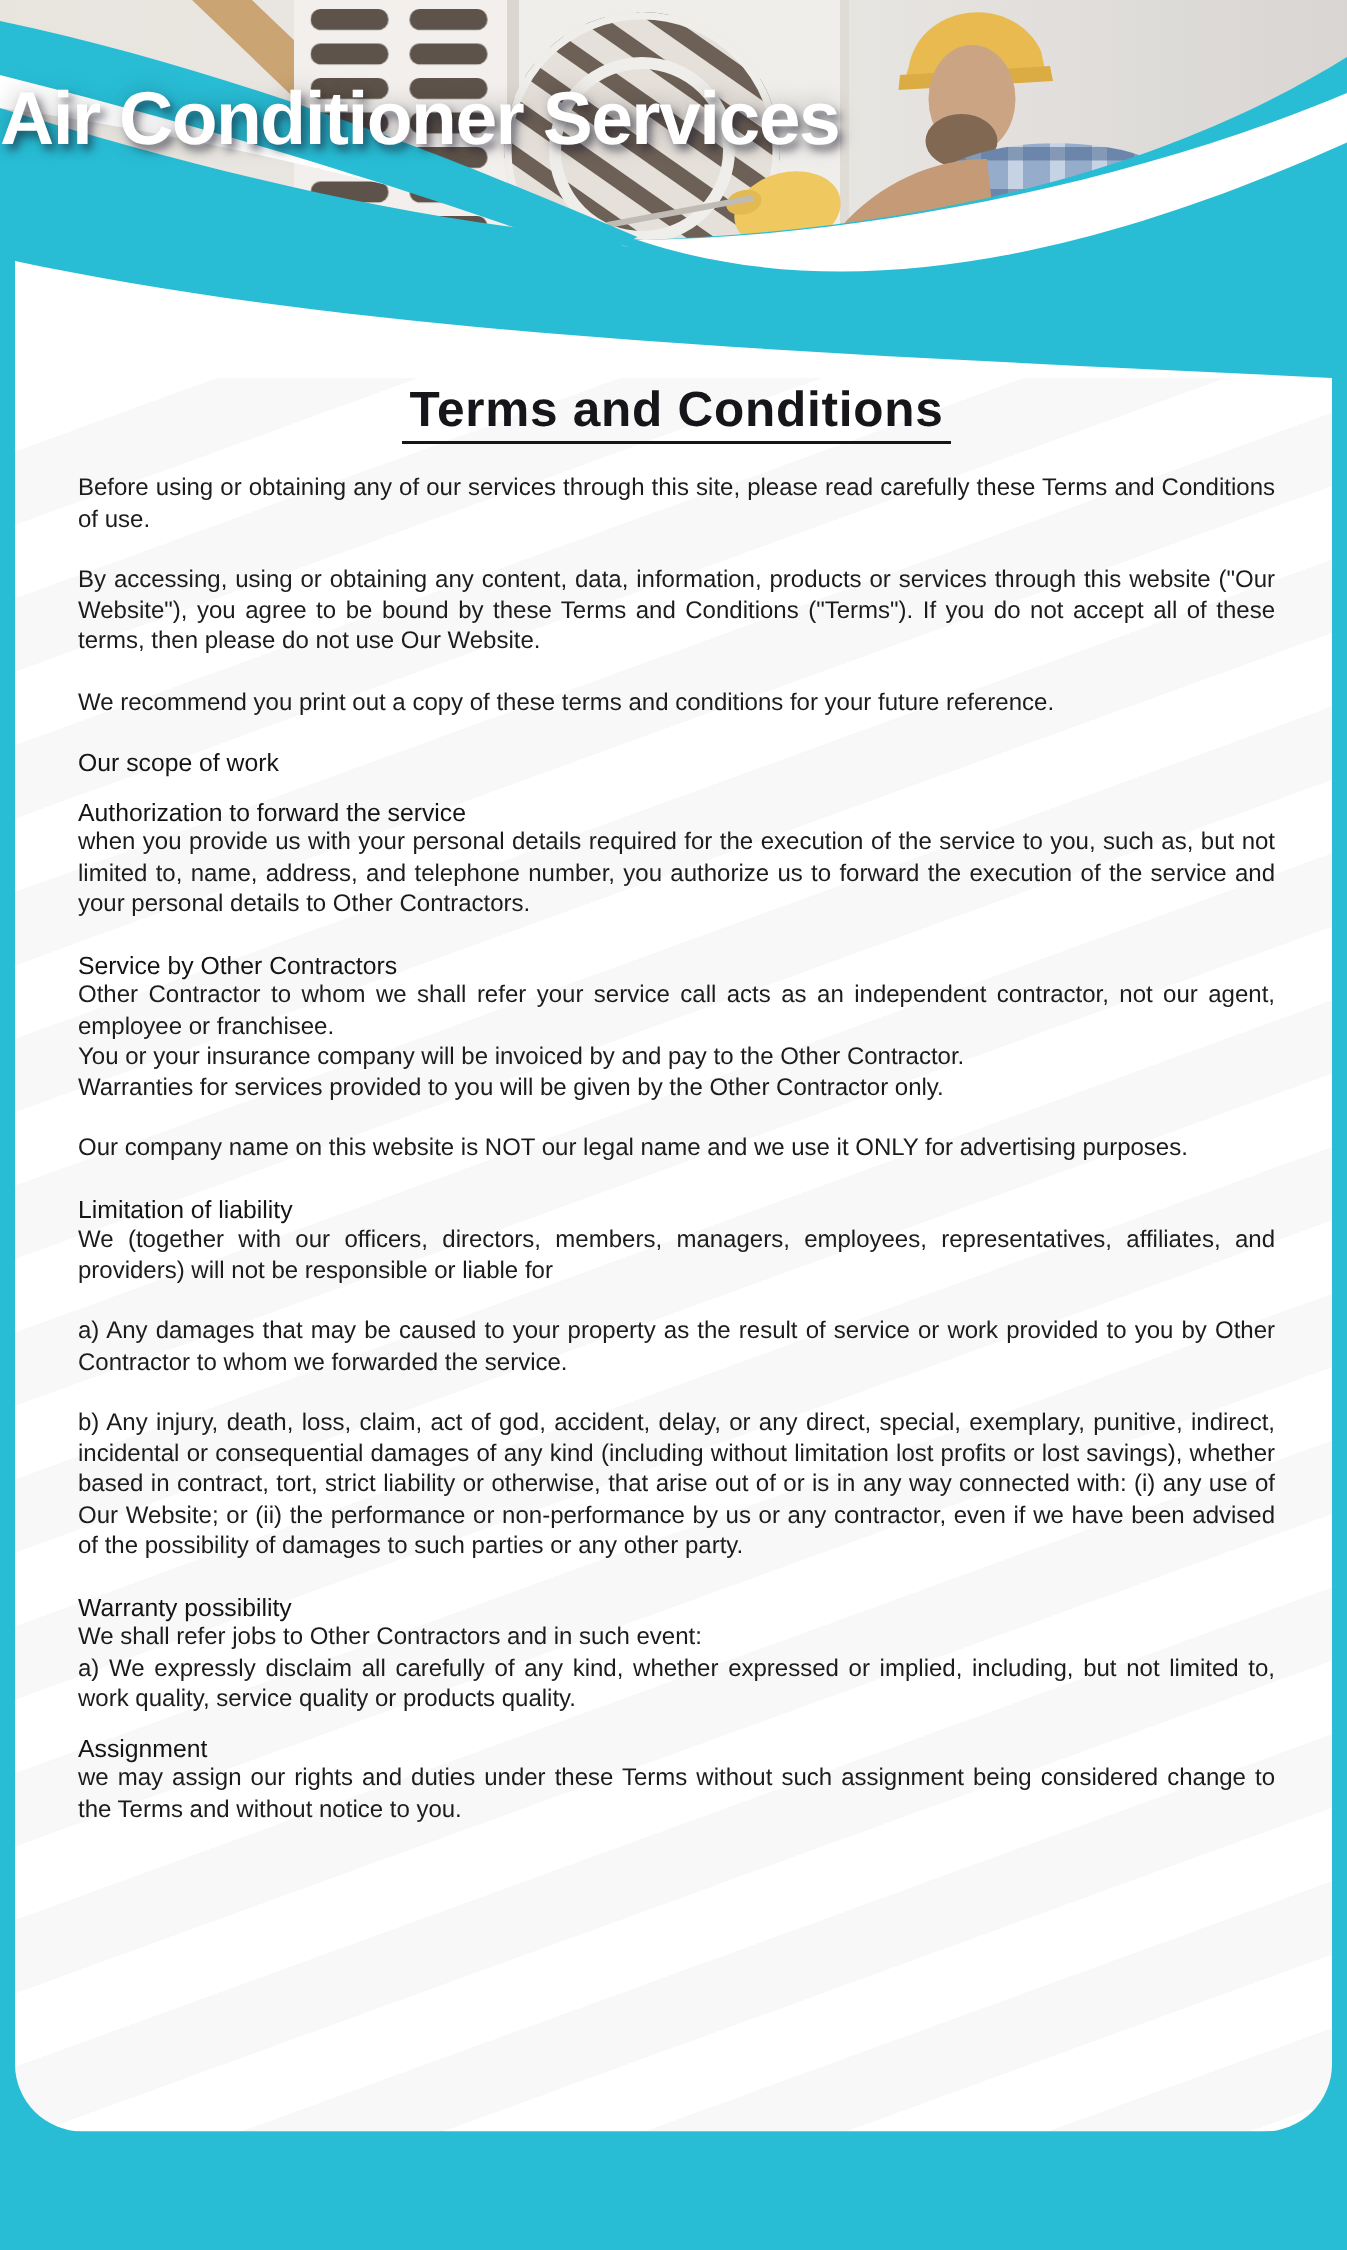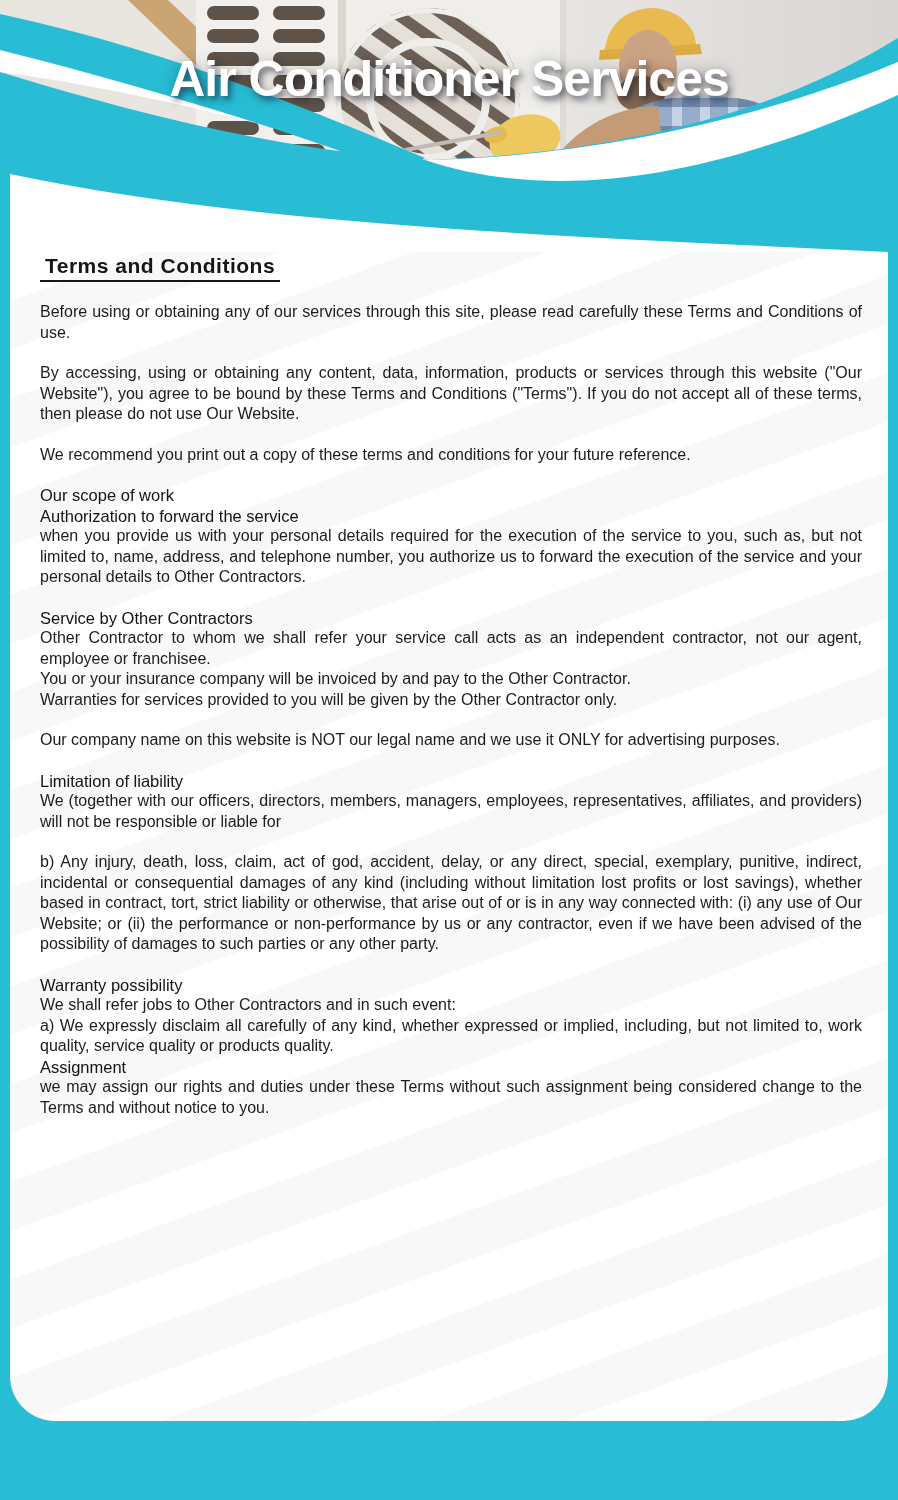--- a/index.html
+++ b/index.html
@@ -14,21 +14,20 @@
   }
   .header-art {
     position: absolute;
     top: 0; left: 0;
     width: 898px; height: 262px;
     display: block;
   }
   .hero-title {
     position: absolute;
     top: 50px; left: 0; right: 0;
-    text-align: center;
     font-size: 50px;
     font-weight: 700;
     letter-spacing: -1px;
     color: #ffffff;
     text-shadow: 3px 4px 6px rgba(25,25,45,0.55), 0 0 16px rgba(0,0,0,0.25);
     z-index: 3;
   }
   .content {
     position: absolute;
     top: 252px;
@@ -40,31 +39,31 @@
       rgba(0,0,0,0.00) 0px, rgba(0,0,0,0.00) 46px,
       rgba(0,0,0,0.028) 46px, rgba(0,0,0,0.028) 92px);
     border-radius: 0 0 45px 45px;
     padding: 2px 26px 0 30px;
     box-sizing: border-box;
     z-index: 2;
     color: #1c1c1c;
   }
   .page-title {
     margin: 0 0 24px 0;
-    text-align: left;
-    font-size: 21px;
+    text-align: center;
+    font-size: 33px;
     font-weight: 700;
     letter-spacing: 0.5px;
     color: #15151a;
   }
   .page-title .underline {
     border-bottom: 2.5px solid #15151a;
     padding: 0 5px 3px 5px;
   }
-  .tc-section { margin: 0; }
+  .tc-section { margin: 12px; }
   .sec-heading {
     margin: 0;
     font-size: 16.5px;
     font-weight: 400;
     line-height: 20.5px;
     color: #141414;
   }
   .para {
     margin: 0;
     font-size: 16px;
@@ -176,20 +175,21 @@
         <section class="tc-section">
           <h2 class="sec-heading">Service by Other Contractors</h2>
           <p class="para">Other Contractor to whom we shall refer your service call acts as an independent contractor, not our agent, employee or franchisee.</p>
           <p class="para">You or your insurance company will be invoiced by and pay to the Other Contractor.</p>
           <p class="para gap">Warranties for services provided to you will be given by the Other Contractor only.</p>
           <p class="para gap">Our company name on this website is NOT our legal name and we use it ONLY for advertising purposes.</p>
         </section>
         <section class="tc-section">
           <h2 class="sec-heading">Limitation of liability</h2>
           <p class="para gap">We (together with our officers, directors, members, managers, employees, representatives, affiliates, and providers) will not be responsible or liable for</p>
+          <p class="para gap">a) Any damages that may be caused to your property as the result of service or work provided to you by Other Contractor to whom we forwarded the service.</p>
           <p class="para gap">b) Any injury, death, loss, claim, act of god, accident, delay, or any direct, special, exemplary, punitive, indirect, incidental or consequential damages of any kind (including without limitation lost profits or lost savings), whether based in contract, tort, strict liability or otherwise, that arise out of or is in any way connected with: (i) any use of Our Website; or (ii) the performance or non-performance by us or any contractor, even if we have been advised of the possibility of damages to such parties or any other party.</p>
         </section>
         <section class="tc-section">
           <h2 class="sec-heading">Warranty possibility</h2>
           <p class="para">We shall refer jobs to Other Contractors and in such event:</p>
           <p class="para">a) We expressly disclaim all carefully of any kind, whether expressed or implied, including, but not limited to, work quality, service quality or products quality.</p>
         </section>
         <section class="tc-section">
           <h2 class="sec-heading">Assignment</h2>
           <p class="para gap">we may assign our rights and duties under these Terms without such assignment being considered change to the Terms and without notice to you.</p>

